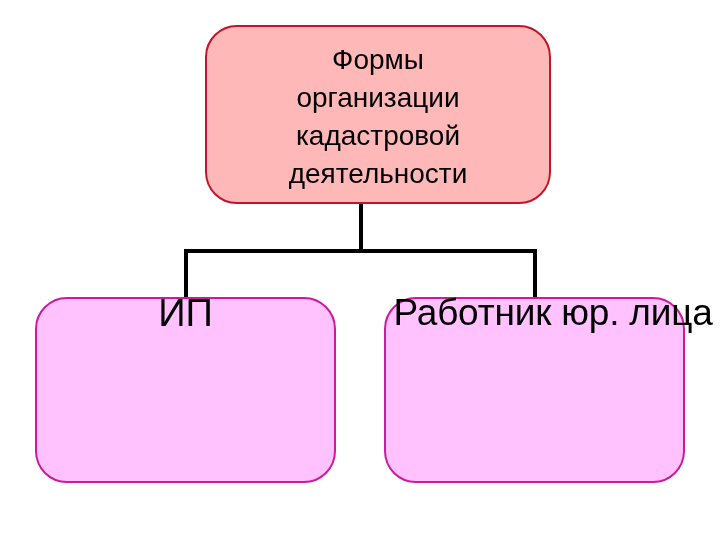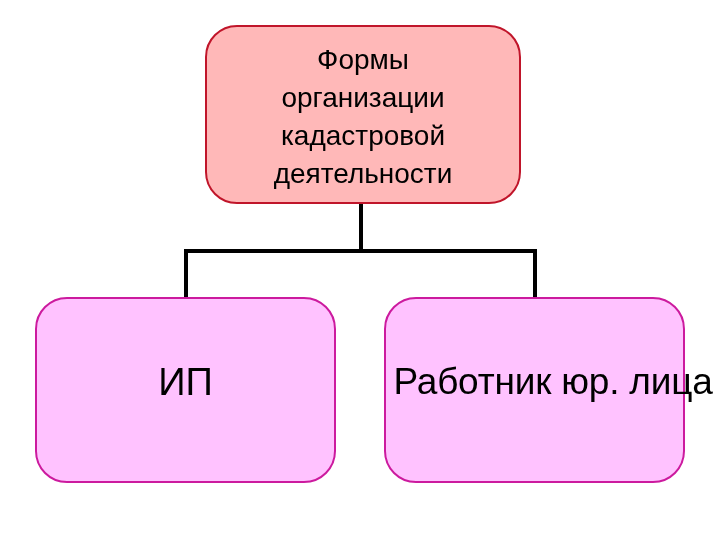--- a/index.html
+++ b/index.html
@@ -29,36 +29,36 @@
     width: 720px;
     height: 540px;
     pointer-events: none;
   }
 
   
   .node-box {
     position: absolute;
     box-sizing: border-box;
     display: flex;
-    align-items: center;
+    align-items: flex-start;
     justify-content: center;
   }
 
   .node-label {
     text-align: center;
     color: #000000;
     white-space: pre-line;
     line-height: 38px;
   }
 
   
   #node-root {
     left: 205px;
     top: 25px;
-    width: 316px;
+    width: 346px;
     height: 179px;
     background: #ffb8b8;
     border: 2px solid #c0152a;
     border-radius: 32px;
     align-items: flex-start;
     justify-content: center;
   }
   #node-root .node-label {
     font-size: 28px;
     line-height: 38px;

